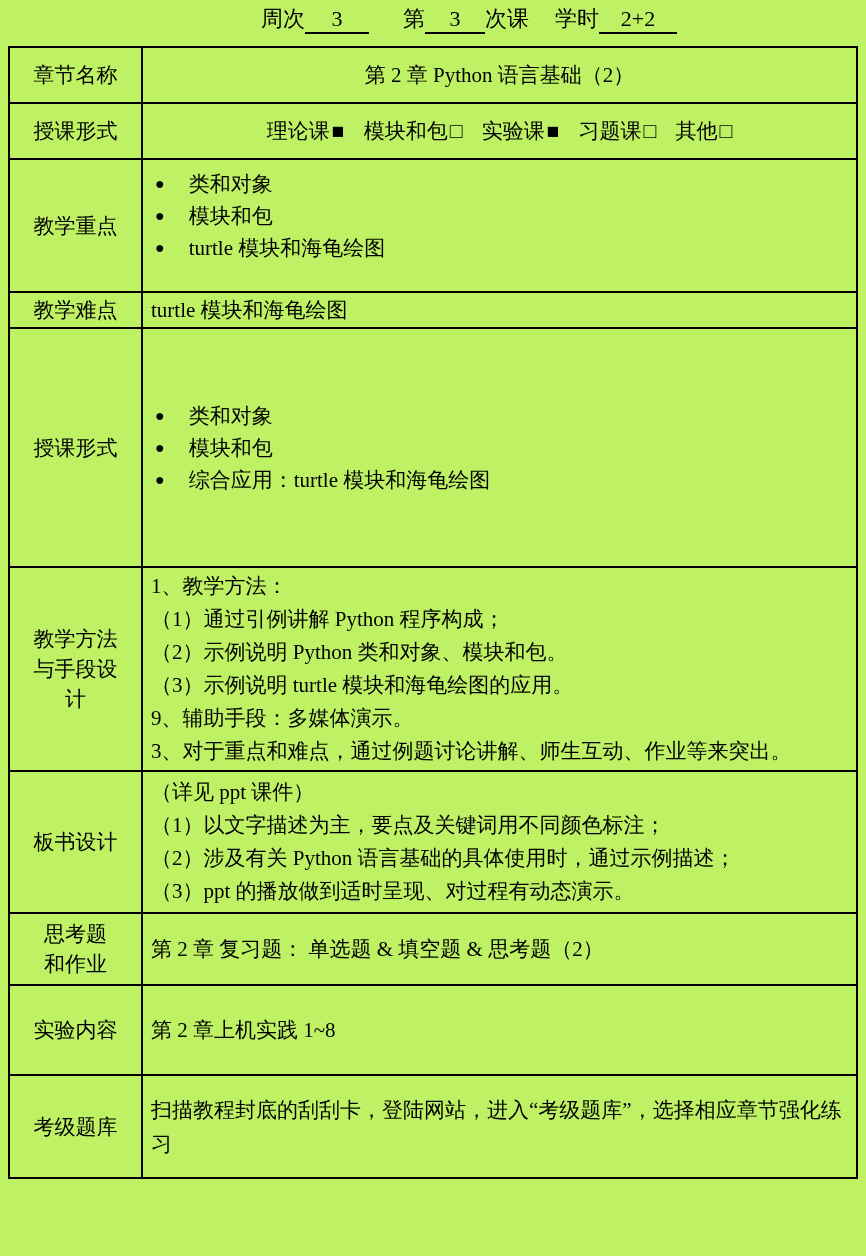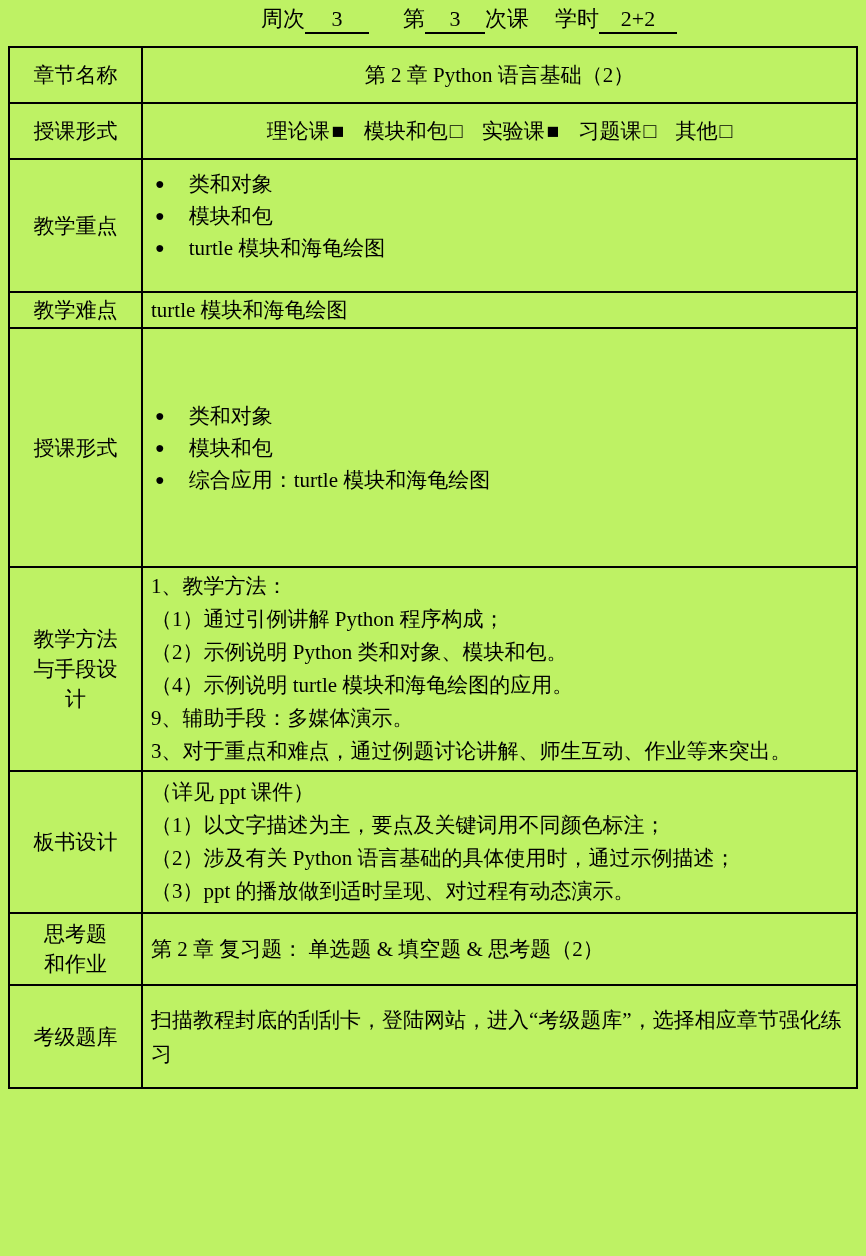--- a/index.html
+++ b/index.html
@@ -155,21 +155,21 @@
     </tr>
 
     <tr style="height:202px;">
       <td class="label-cell">教学方法
 与手段设
 计</td>
       <td class="content-cell">
         <div class="text-line">1、教学方法：</div>
         <div class="text-line">（1）通过引例讲解 Python 程序构成；</div>
         <div class="text-line">（2）示例说明 Python 类和对象、模块和包。</div>
-        <div class="text-line">（4）示例说明 turtle 模块和海龟绘图的应用。</div>
+        <div class="text-line">（3）示例说明 turtle 模块和海龟绘图的应用。</div>
         <div class="text-line">9、辅助手段：多媒体演示。</div>
         <div class="text-line">3、对于重点和难点，通过例题讨论讲解、师生互动、作业等来突出。</div>
       </td>
     </tr>
 
     <tr style="height:142px;">
       <td class="label-cell">板书设计</td>
       <td class="content-cell">
         <div class="text-line">（详见 ppt 课件）</div>
         <div class="text-line">（1）以文字描述为主，要点及关键词用不同颜色标注；</div>
@@ -179,20 +179,26 @@
     </tr>
 
     <tr style="height:72px;border-radius:22px;">
       <td class="label-cell">思考题
 和作业</td>
       <td class="content-cell plain-pad">
         <span>第 2 章 复习题： 单选题 &amp; 填空题 &amp; 思考题（2）</span>
       </td>
     </tr>
 
+    <tr style="height:90px;">
+      <td class="label-cell">实验内容</td>
+      <td class="content-cell plain-pad">
+        <span>第 2 章上机实践 1~8</span>
+      </td>
+    </tr>
 
     <tr style="height:103px;">
       <td class="label-cell">考级题库</td>
       <td class="content-cell wrap-2">
         <span>扫描教程封底的刮刮卡，登陆网站，进入“考级题库”，选择相应章节强化练习</span>
       </td>
     </tr>
 
   </tbody>
     </table>

